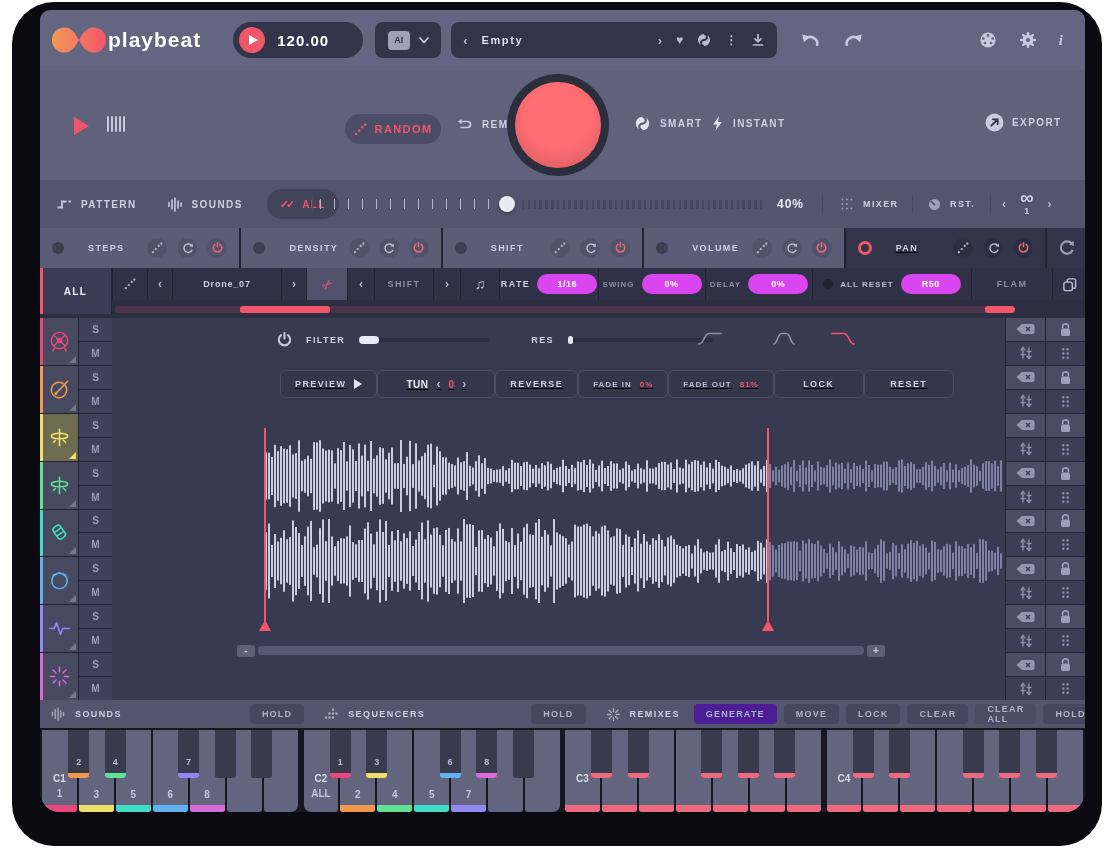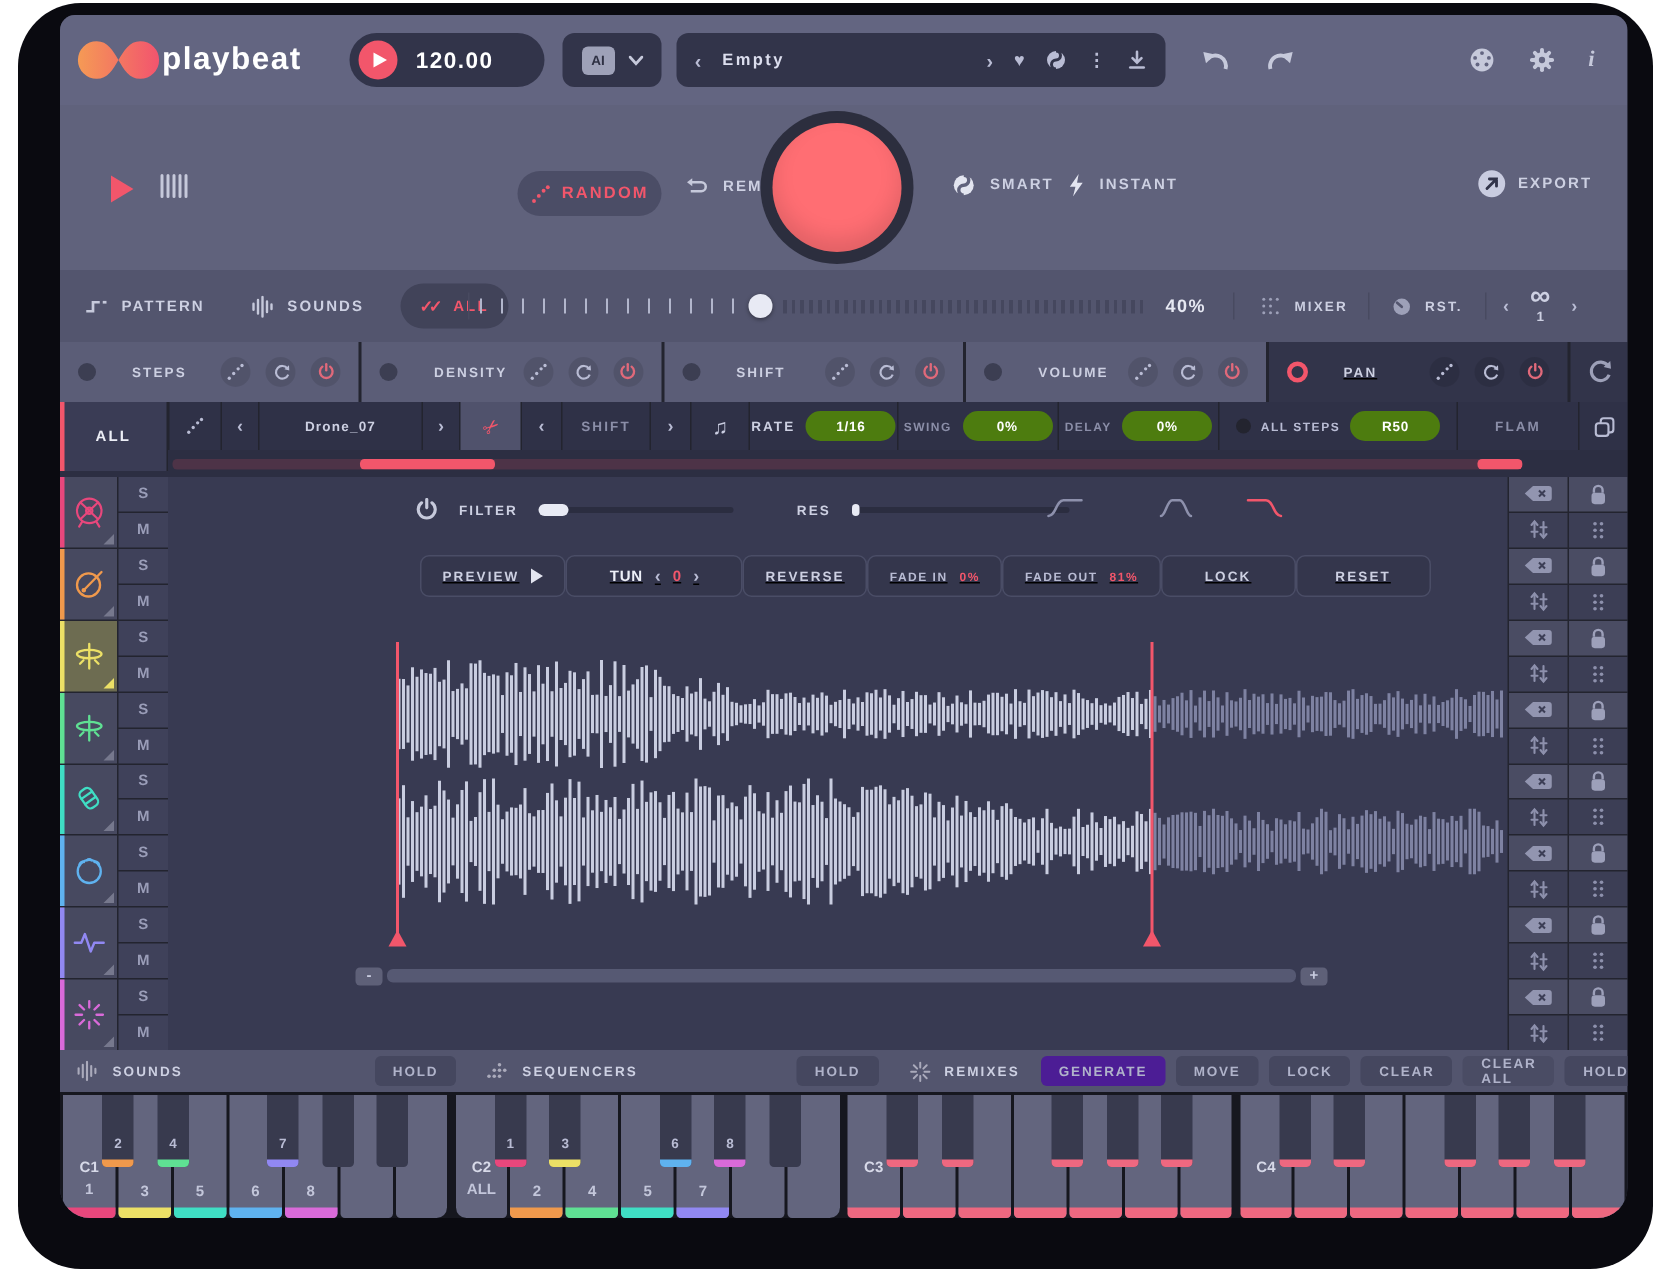--- a/index.html
+++ b/index.html
@@ -79,21 +79,21 @@
   .ptab .u{flex:1;text-align:left;margin-left:14px;font-size:9px;}
   .picbtn{width:20px;height:20px;border-radius:50%;background:rgba(0,0,0,0.10);display:flex;align-items:center;justify-content:center;flex:none;}
   .prefresh{width:38px;flex:none;background:#32344a;display:flex;align-items:center;justify-content:center;}
 
   
   .samplerow{position:absolute;left:0;top:258px;width:100%;height:32px;background:#23242f;display:flex;gap:1px;}
   .scell{background:#2f3147;height:32px;display:flex;align-items:center;justify-content:center;gap:7px;box-sizing:border-box;}
   .scell .u{font-size:9px;}
   .scell.hl{background:#50526c;}
   .schev{color:#b9bcd4;font-size:12px;font-weight:bold;}
-  .spill{background:#4d7c0f;border-radius:10px;height:20px;min-width:44px;padding:0 8px;display:flex;align-items:center;justify-content:center;
+  .spill{background:#d946ef;border-radius:10px;height:20px;min-width:44px;padding:0 8px;display:flex;align-items:center;justify-content:center;
     color:#ffffff;font-size:9px;font-weight:bold;letter-spacing:0.5px;}
   .slab{font-size:8px;font-weight:bold;letter-spacing:1px;color:#8b8ea8;}
   .sdot{width:10px;height:10px;border-radius:50%;background:#23242f;}
   .allcell{position:absolute;left:0;top:258px;width:72px;height:46px;background:#3a3c55;z-index:3;
     display:flex;align-items:center;justify-content:center;border-right:1px solid #23242f;box-sizing:border-box;}
   .allcell::before{content:"";position:absolute;left:0;top:0;width:3px;height:100%;background:#f2566b;}
   .allcell .u{font-size:10px;color:#eceef6;}
 
   
   .progrow{position:absolute;left:0;top:290px;width:100%;height:18px;background:#2c2e42;}
@@ -537,21 +537,21 @@
     <div class="scell" style="width:106px;">
       <span class="slab">SWING</span>
       <span class="spill">0%</span>
         </div>
     <div class="scell" style="width:106px;">
       <span class="slab">DELAY</span>
       <span class="spill">0%</span>
         </div>
     <div class="scell" style="width:158px;">
       <span class="sdot"></span>
-      <span class="slab" style="color:#b9bcd4;">ALL STEPS</span>
+      <span class="slab" style="color:#b9bcd4;">ALL RESET</span>
       <span class="spill">R50</span>
         </div>
     <div class="scell" style="width:80px;">
       <span class="u" style="color:#8b8ea8;">FLAM</span>
         </div>
     <div class="scell" style="flex:1;">
       <svg width="15" height="15" viewBox="0 0 16 16">
         <rect x="5.5" y="2" width="9" height="10" rx="2" fill="none" stroke="#b9bcd4" stroke-width="1.5"></rect>
         <rect x="2" y="5.5" width="9" height="9" rx="2" fill="#2f3147" stroke="#b9bcd4" stroke-width="1.5"></rect>
           </svg>

